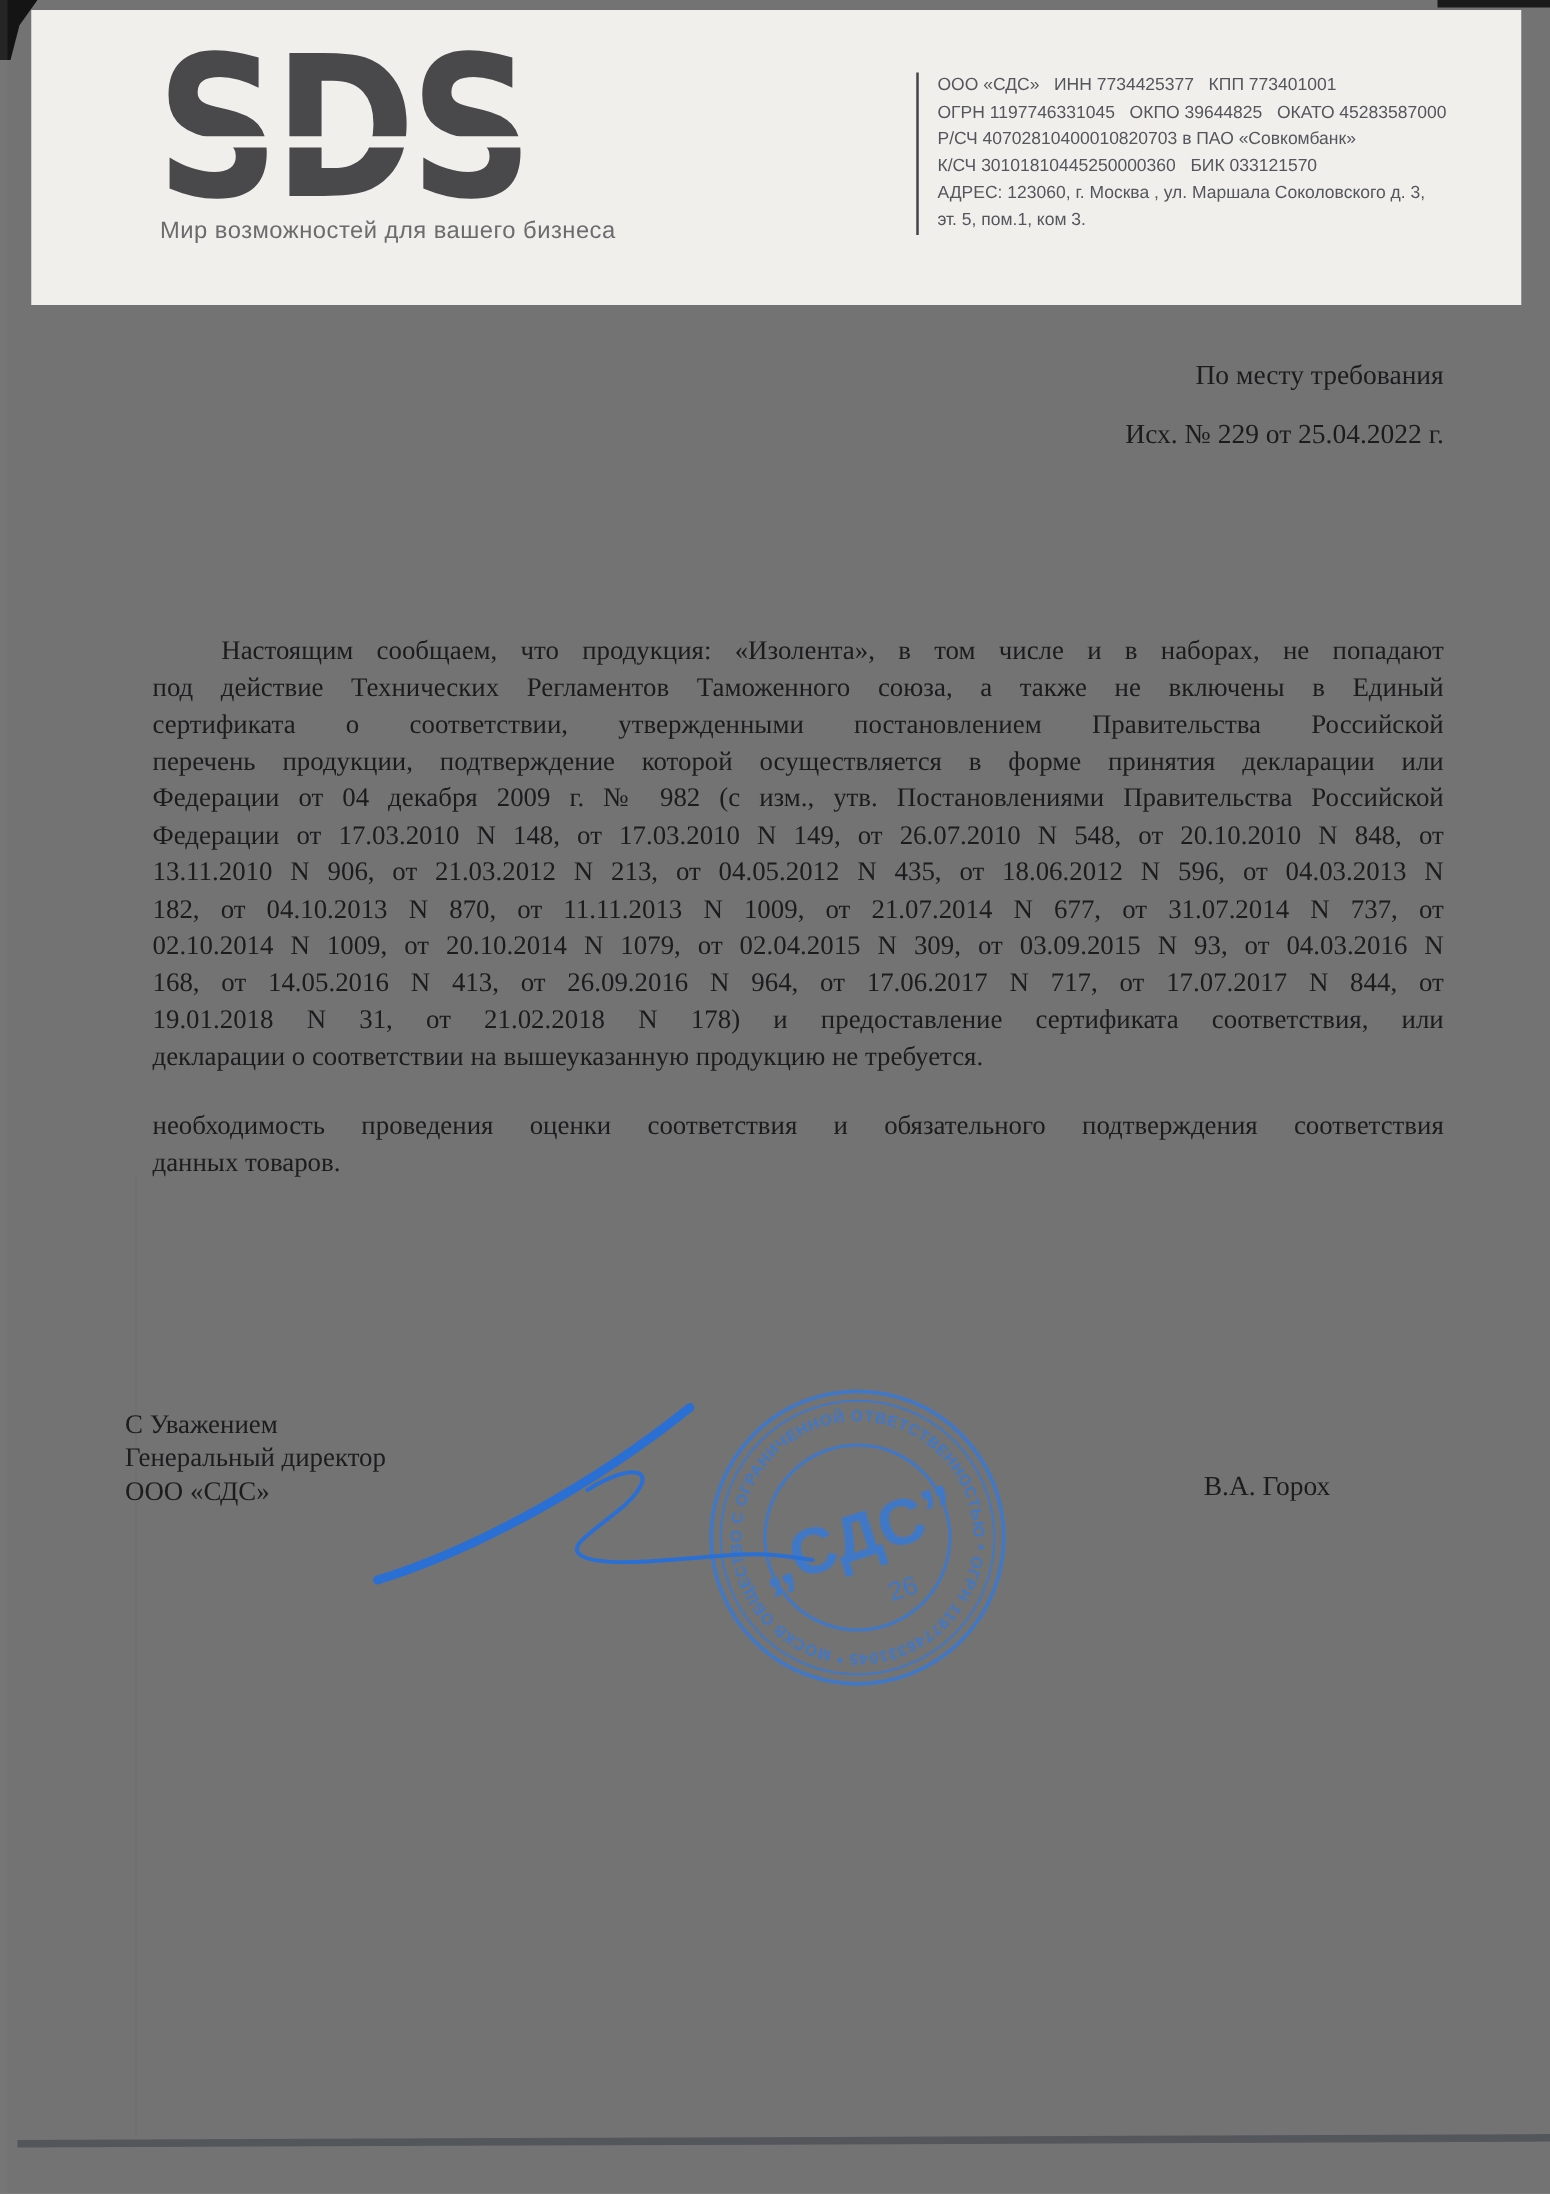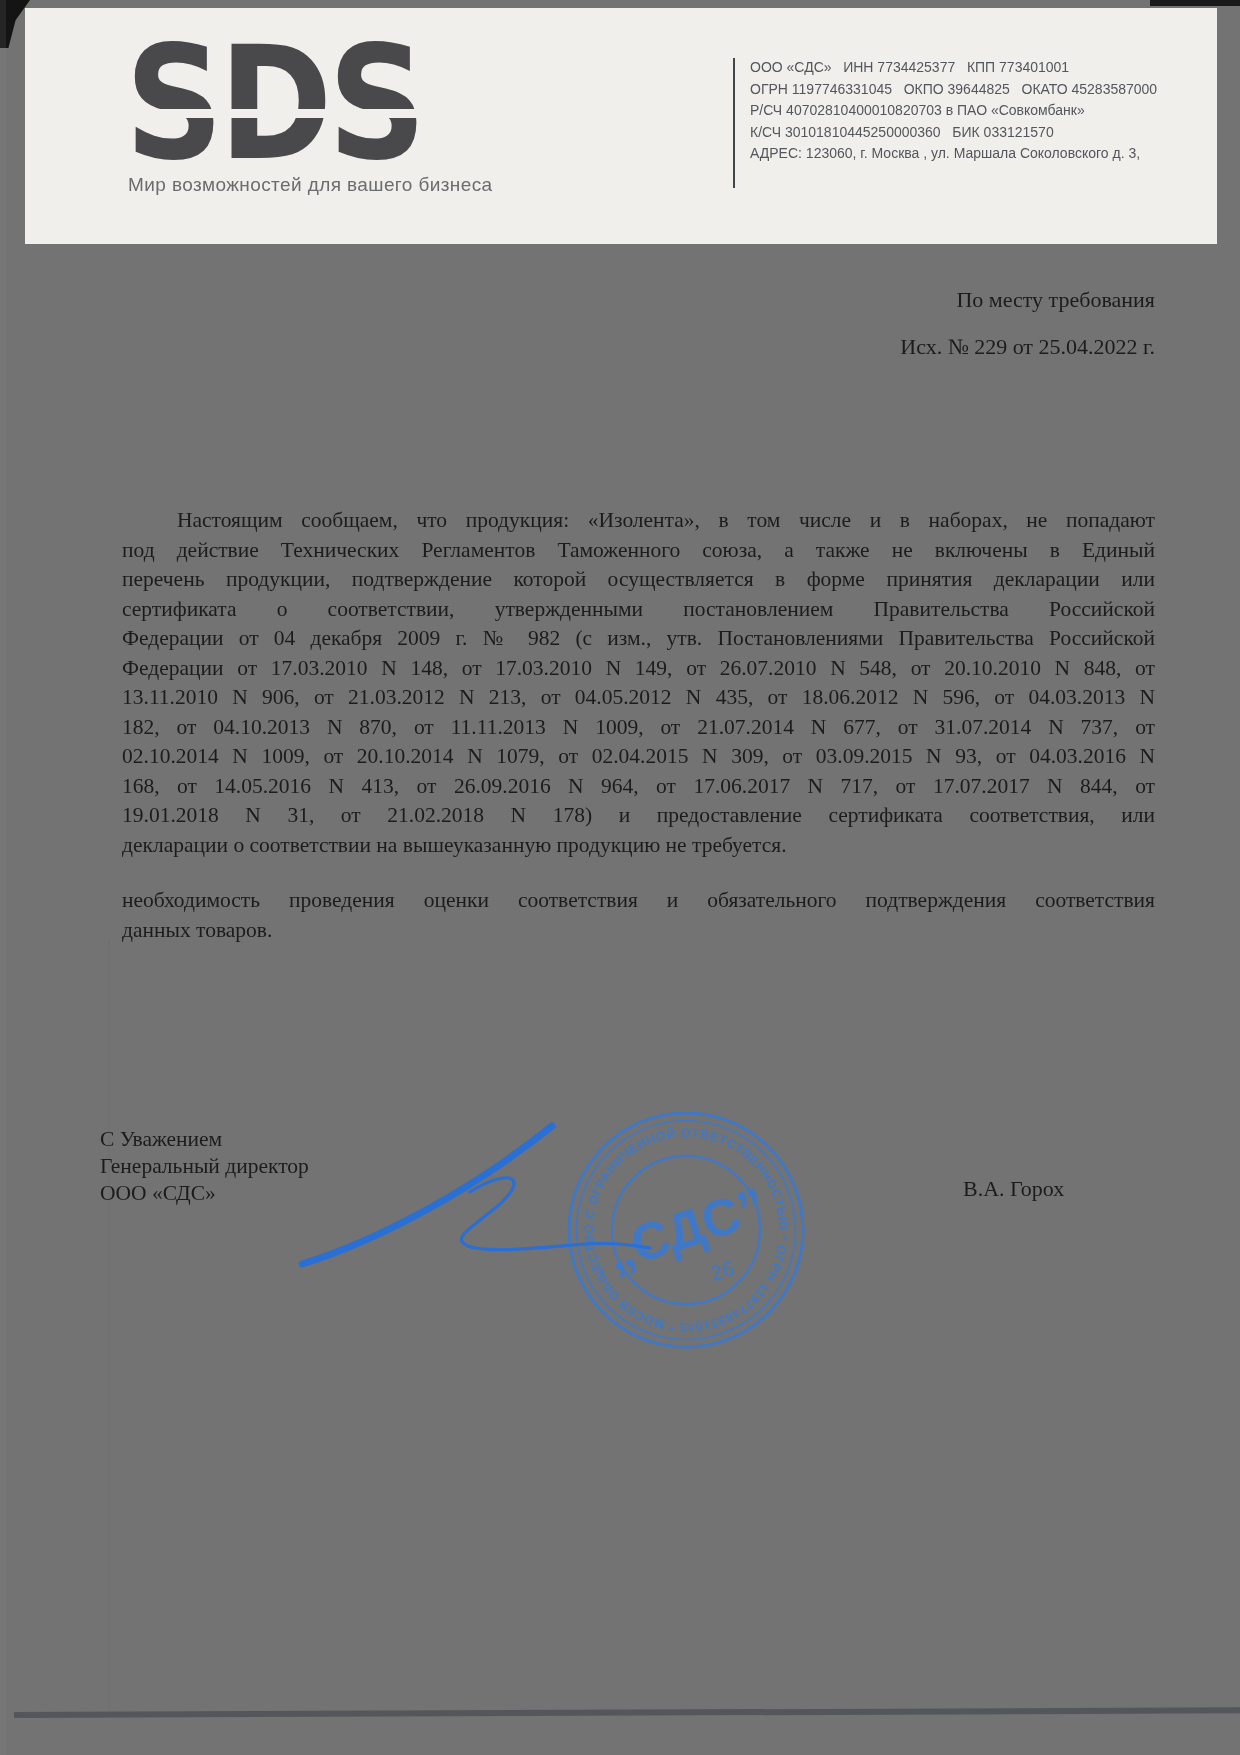--- a/index.html
+++ b/index.html
@@ -68,31 +68,32 @@
     <div class="logo-wordmark">SDS</div>
     <div class="logo-stripe" style="background: rgb(240, 239, 235);"></div>
     <div class="logo-tagline">Мир возможностей для вашего бизнеса</div>
     <div class="req-separator"></div>
     <div class="requisites">
         <div class="tline">ООО «СДС»   ИНН 7734425377   КПП 773401001</div>
         <div class="tline">ОГРН 1197746331045   ОКПО 39644825   ОКАТО 45283587000</div>
         <div class="tline">Р/СЧ 40702810400010820703 в ПАО «Совкомбанк»</div>
         <div class="tline">К/СЧ 30101810445250000360   БИК 033121570</div>
         <div class="tline">АДРЕС: 123060, г. Москва , ул. Маршала Соколовского д. 3,</div>
+        <div class="tline tline-last">эт. 5, пом.1, ком 3.</div>
       </div>
   </div>
 
   <div class="recipient">По месту требования</div>
   <div class="reference">Исх. № 229 от 25.04.2022 г.</div>
 
   <div class="para para1">
       <div class="tline">Настоящим сообщаем, что продукция: «Изолента», в том числе и в наборах, не попадают</div>
       <div class="tline">под действие Технических Регламентов Таможенного союза, а также не включены в Единый</div>
+      <div class="tline">сертификата о соответствии, утвержденными постановлением Правительства Российской</div>
       <div class="tline">перечень продукции, подтверждение которой осуществляется в форме принятия декларации или</div>
-      <div class="tline">сертификата о соответствии, утвержденными постановлением Правительства Российской</div>
       <div class="tline">Федерации от 04 декабря 2009 г. № 982 (с изм., утв. Постановлениями Правительства Российской</div>
       <div class="tline">Федерации от 17.03.2010 N 148, от 17.03.2010 N 149, от 26.07.2010 N 548, от 20.10.2010 N 848, от</div>
       <div class="tline">13.11.2010 N 906, от 21.03.2012 N 213, от 04.05.2012 N 435, от 18.06.2012 N 596, от 04.03.2013 N</div>
       <div class="tline">182, от 04.10.2013 N 870, от 11.11.2013 N 1009, от 21.07.2014 N 677, от 31.07.2014 N 737, от</div>
       <div class="tline">02.10.2014 N 1009, от 20.10.2014 N 1079, от 02.04.2015 N 309, от 03.09.2015 N 93, от 04.03.2016 N</div>
       <div class="tline">168, от 14.05.2016 N 413, от 26.09.2016 N 964, от 17.06.2017 N 717, от 17.07.2017 N 844, от</div>
       <div class="tline">19.01.2018 N 31, от 21.02.2018 N 178) и предоставление сертификата соответствия, или</div>
       <div class="tline tline-last">декларации о соответствии на вышеуказанную продукцию не требуется.</div>
     </div>
   <div class="para para2">

